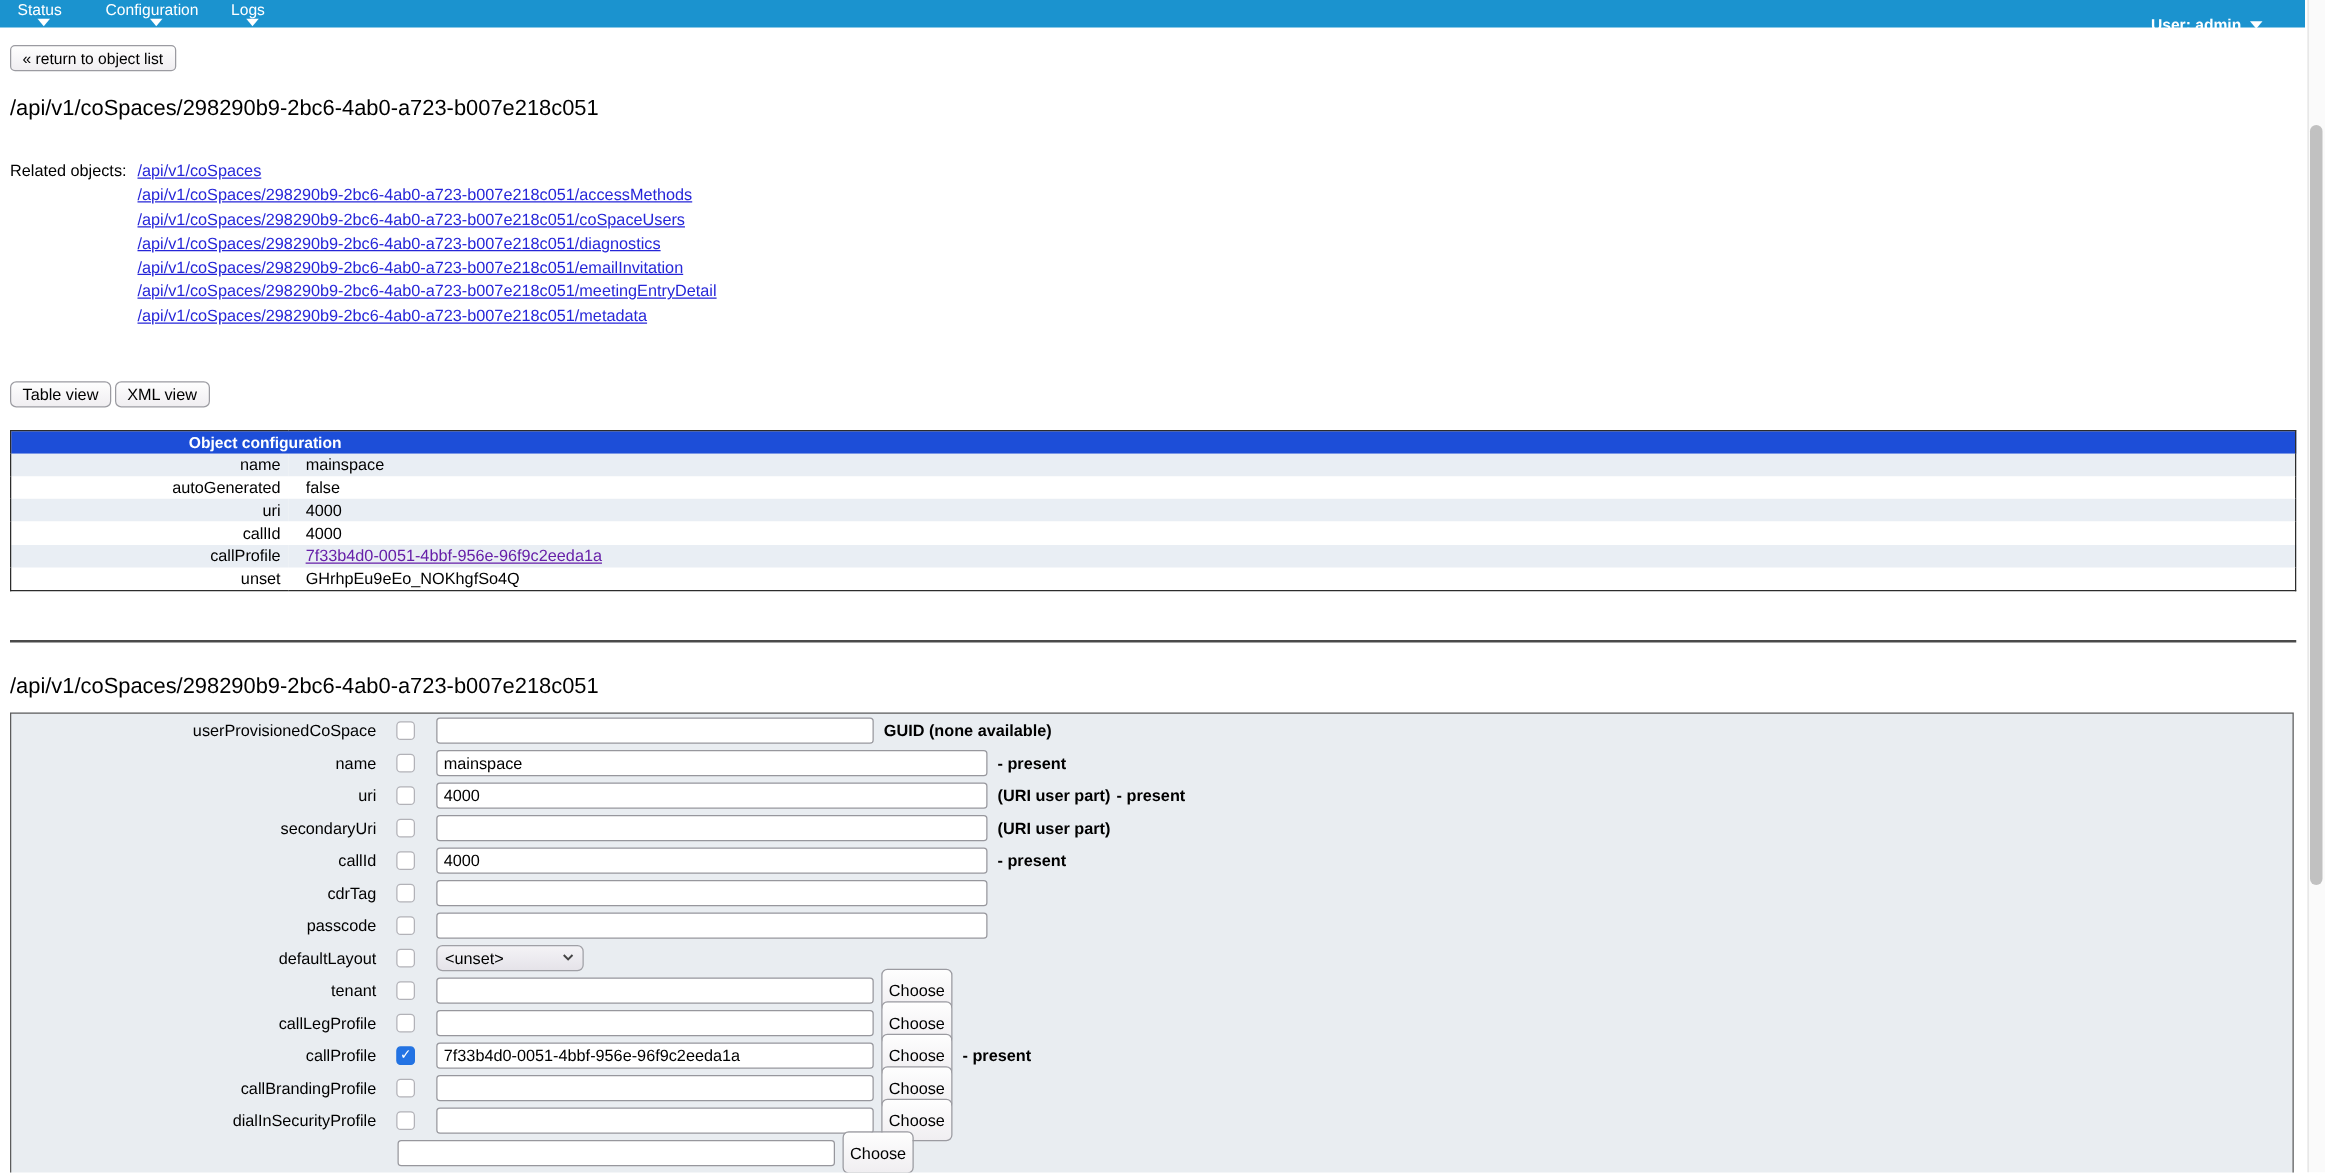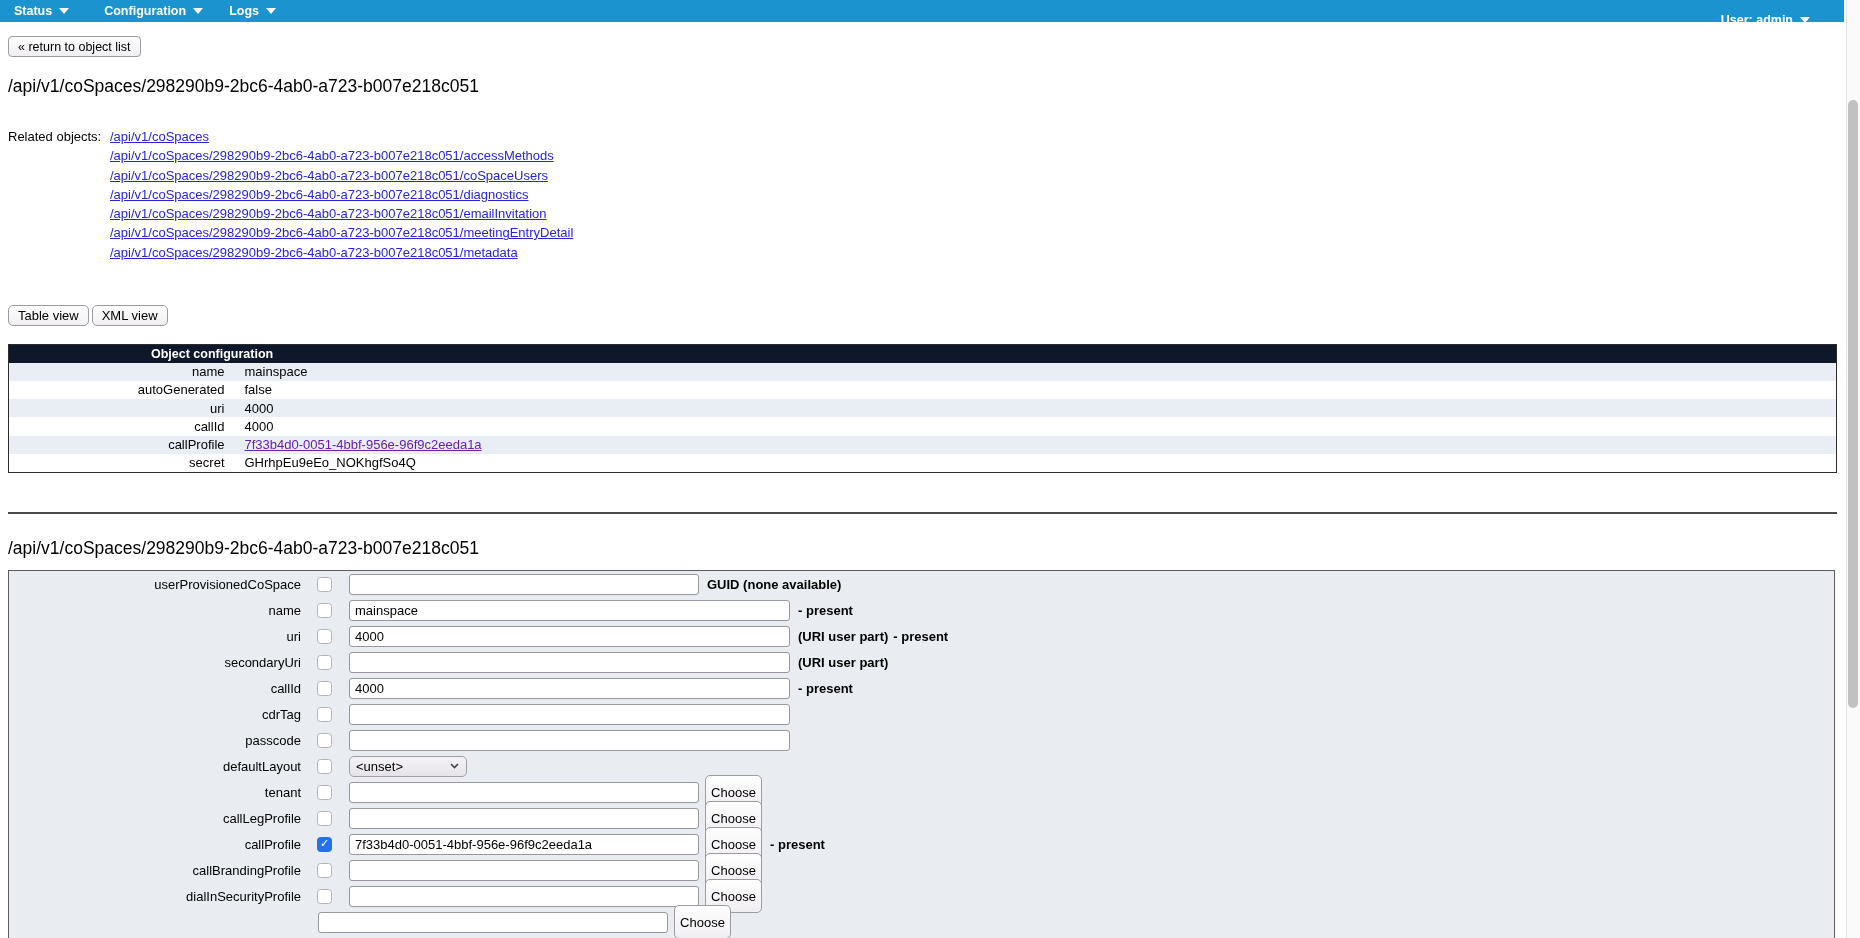--- a/index.html
+++ b/index.html
@@ -6,21 +6,21 @@
   html,body { width:1860px; height:938px; }
   body {
     overflow:hidden; position:relative; background:#fff;
     font-family:"Liberation Sans","DejaVu Sans",sans-serif; color:#000;
   }
 
   
   .navbar { position:absolute; left:0; top:0; width:1844px; height:22px;
             background:#1b93cf; display:flex; align-items:center; }
   .nav-item { display:flex; align-items:center; color:#fff; font-size:12.5px;
-              font-weight:bold; cursor:pointer; white-space:nowrap; }
+              font-weight:normal; cursor:pointer; white-space:nowrap;flex-direction:column; }
   .nav-item.n0 { margin-left:14px; }
   .nav-item.n1 { margin-left:35px; }
   .nav-item.n2 { margin-left:26px; }
   .tri { width:0; height:0; border-left:5.5px solid transparent;
          border-right:5.5px solid transparent; border-top:6px solid #fff;
          margin-left:7px; display:inline-block; }
   .nav-user { position:absolute; right:34px; top:0; height:40px; display:flex;
               align-items:center; color:#fff; font-weight:bold; font-size:12.5px; cursor:pointer; }
 
   
@@ -43,21 +43,21 @@
   .related-links { display:flex; flex-direction:column; margin-left:8px; }
   .rel-link { color:#2626d8; text-decoration:underline; line-height:19.3px;
               white-space:nowrap; cursor:pointer; }
 
   
   .view-buttons { position:absolute; left:8px; top:305px; display:flex; gap:3px; }
 
   
   .objtable { position:absolute; left:8px; top:344px; width:1829px;
               border-collapse:collapse; border:1.5px solid #2c2c2c; font-size:13px; }
-  .objtable th { background:#0f172a; color:#fff; font-size:12.5px; font-weight:bold;
+  .objtable th { background:#1d4ed8; color:#fff; font-size:12.5px; font-weight:bold;
                  text-align:left; height:18px; padding:0 0 0 142px; }
   .trow { height:18.3px; }
   .trow.alt { background:#e9eef4; }
   .tlbl { width:222px; padding:0 6px 0 0; text-align:right; white-space:nowrap; }
   .tval { padding:0 0 0 14px; white-space:nowrap; }
   .tval-link { color:#661fa8; text-decoration:underline; cursor:pointer; }
 
   
   .hr-line { position:absolute; left:8px; top:512px; width:1829px; height:2px;
              background:#4a4a4a; }
@@ -158,21 +158,21 @@
   </tr>
       <tr class="trow">
     <td class="tlbl">callId</td>
     <td class="tval">4000</td>
   </tr>
       <tr class="trow alt">
     <td class="tlbl">callProfile</td>
     <td class="tval"><a class="tval-link">7f33b4d0-0051-4bbf-956e-96f9c2eeda1a</a></td>
   </tr>
       <tr class="trow">
-    <td class="tlbl">secret</td>
+    <td class="tlbl">unset</td>
     <td class="tval">GHrhpEu9eEo_NOKhgfSo4Q</td>
   </tr>
     </tbody>
 </table>
 
 <div class="hr-line"></div>
 
 <div class="page-title t2">/api/v1/coSpaces/298290b9-2bc6-4ab0-a723-b007e218c051</div>
 
 <div class="panel">

